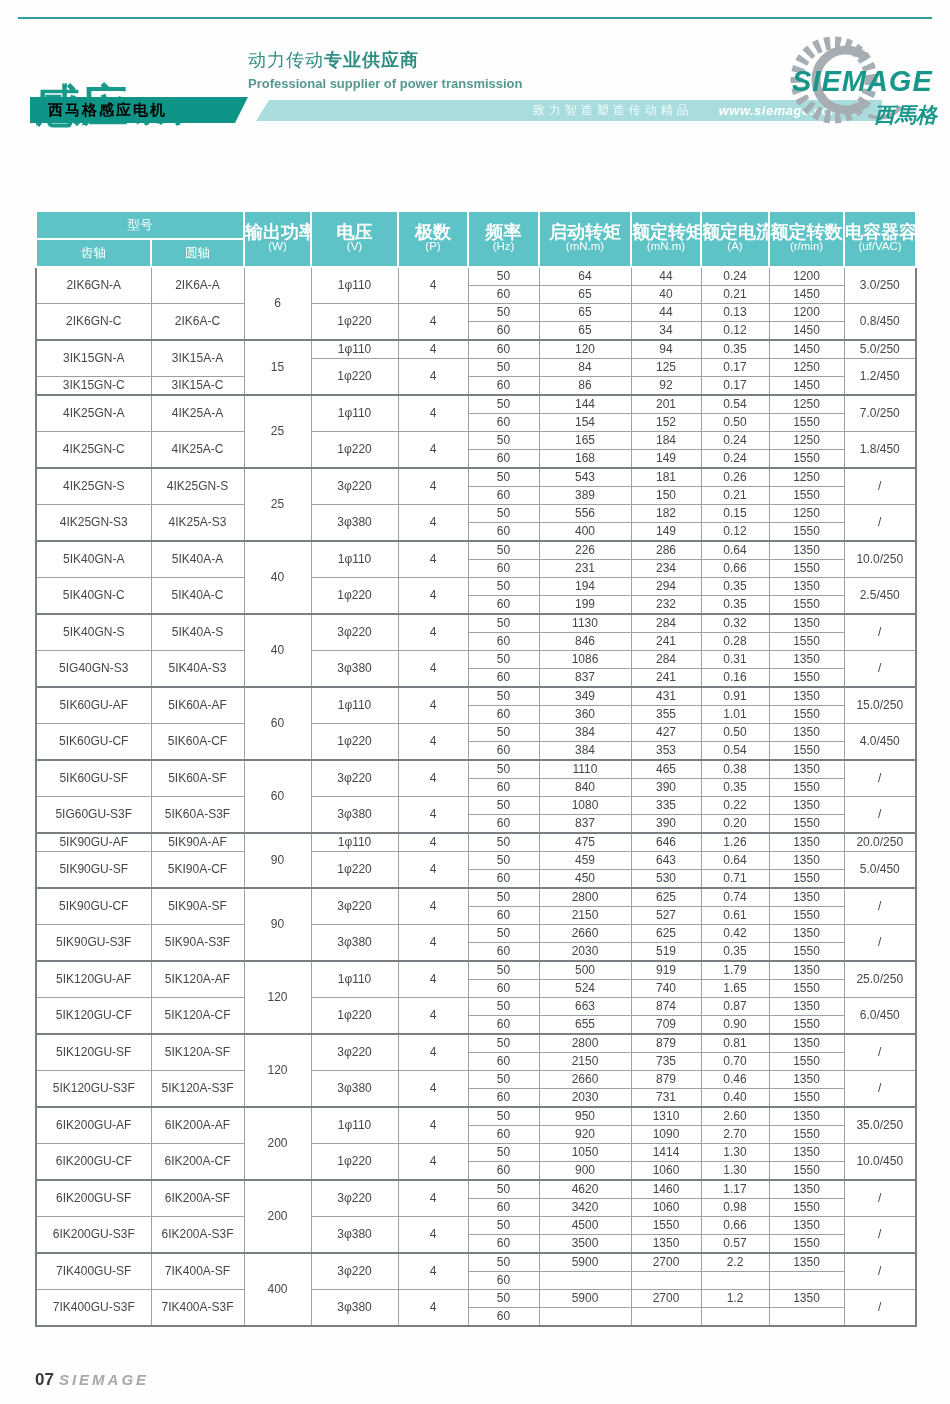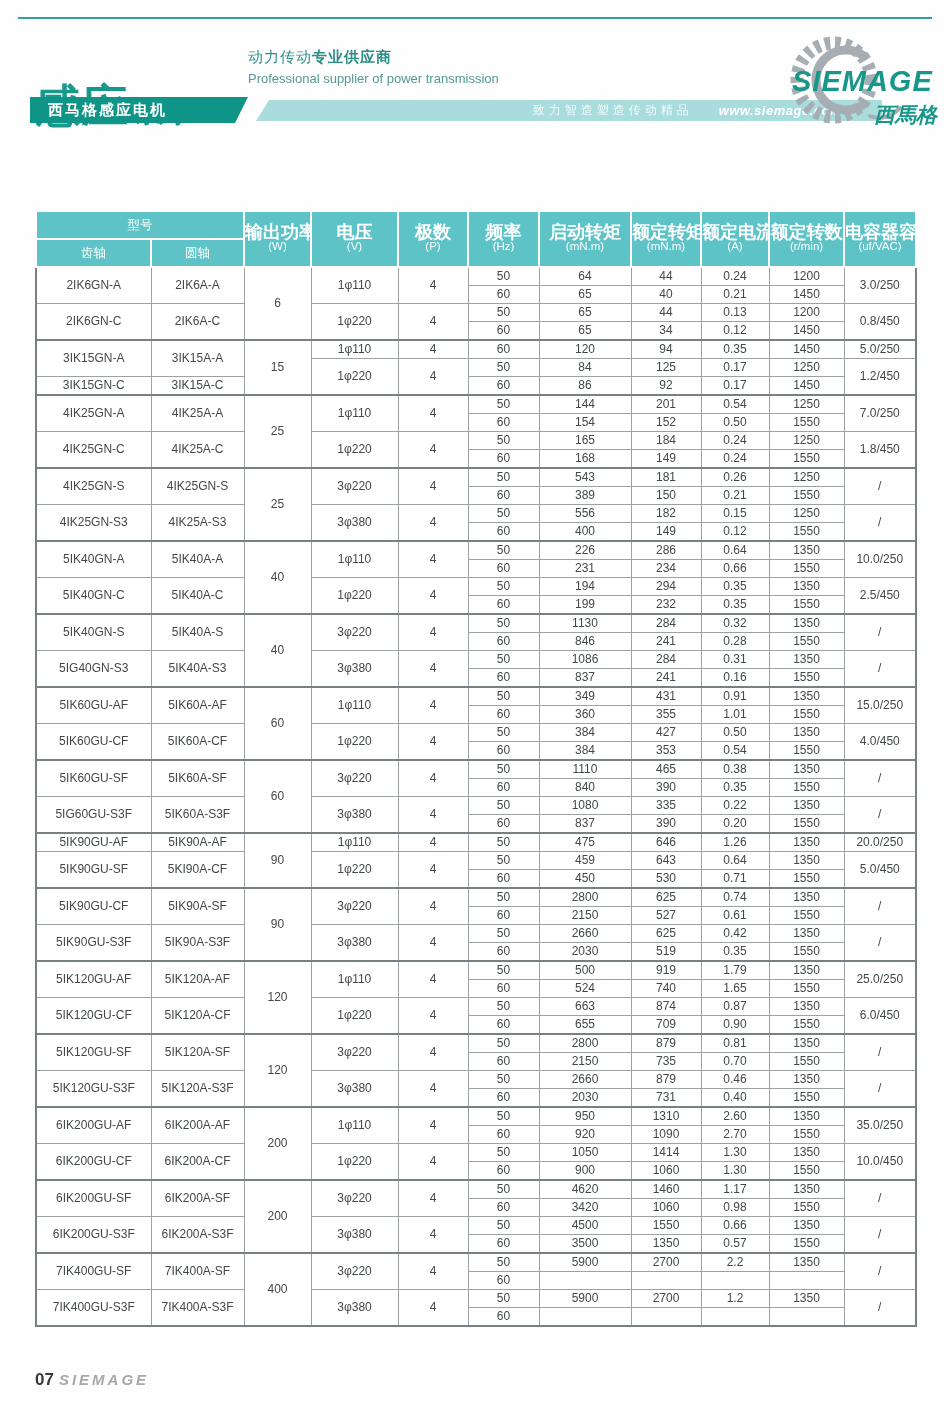--- a/index.html
+++ b/index.html
@@ -20,32 +20,32 @@
   .top-rule{position:absolute;left:18px;right:18px;top:17px;height:2px;background:var(--rule);}
 
   
   .brand{position:absolute;left:34px;top:44px;display:flex;align-items:baseline;color:var(--accent);margin-top:32px;}
   .brand-cn{font-size:46px;font-weight:bold;letter-spacing:2px;}
   .brand-series{font-size:23px;font-weight:bold;margin-left:6px;}
 
   .dark-bar{position:absolute;left:30px;top:97px;width:218px;height:26px;background:var(--dark-bar);
     clip-path:polygon(0 0,100% 0,calc(100% - 13px) 100%,0 100%);
     display:flex;align-items:center;padding-left:18px;}
-  .dark-bar span{color:#ffffff;font-size:15px;font-weight:bold;letter-spacing:2px;}
+  .dark-bar span{color:#000000;font-size:15px;font-weight:bold;letter-spacing:2px;}
 
   .light-bar{position:absolute;left:256px;top:100px;width:626px;height:21px;background:var(--light-bar);
     clip-path:polygon(13px 0,100% 0,100% 100%,0 100%);
     display:flex;align-items:center;justify-content:flex-end;padding-right:40px;}
   .banner-motto{color:#f2fbfb;font-size:12px;letter-spacing:4px;margin-right:26px;}
   .banner-url{color:#ffffff;font-size:13px;font-weight:bold;font-style:italic;letter-spacing:.5px;}
 
   .slogan{position:absolute;left:248px;top:48px;}
-  .slogan-cn{font-size:15px;color:#2e8d84;letter-spacing:1px;}
+  .slogan-cn{font-size:18px;color:#2e8d84;letter-spacing:1px;}
   .slogan-cn b{font-weight:bold;}
-  .slogan-en{font-size:13px;color:#559992;margin-top:4px;}
+  .slogan-en{font-size:13px;color:#559992;margin-top:4px;font-weight:bold;}
 
   .logo{position:absolute;left:772px;top:30px;width:172px;height:102px;z-index:2;}
 
   
   .page-title{position:absolute;left:34px;top:158px;font-size:25px;font-weight:bold;color:var(--accent);letter-spacing:.5px;}
 
   
   .spec-table{position:absolute;left:35px;top:210px;width:880px;border-collapse:collapse;table-layout:fixed;
     border:2px solid var(--grid-strong);}
   .spec-table th,.spec-table td{overflow:hidden;white-space:nowrap;text-align:center;vertical-align:middle;}

